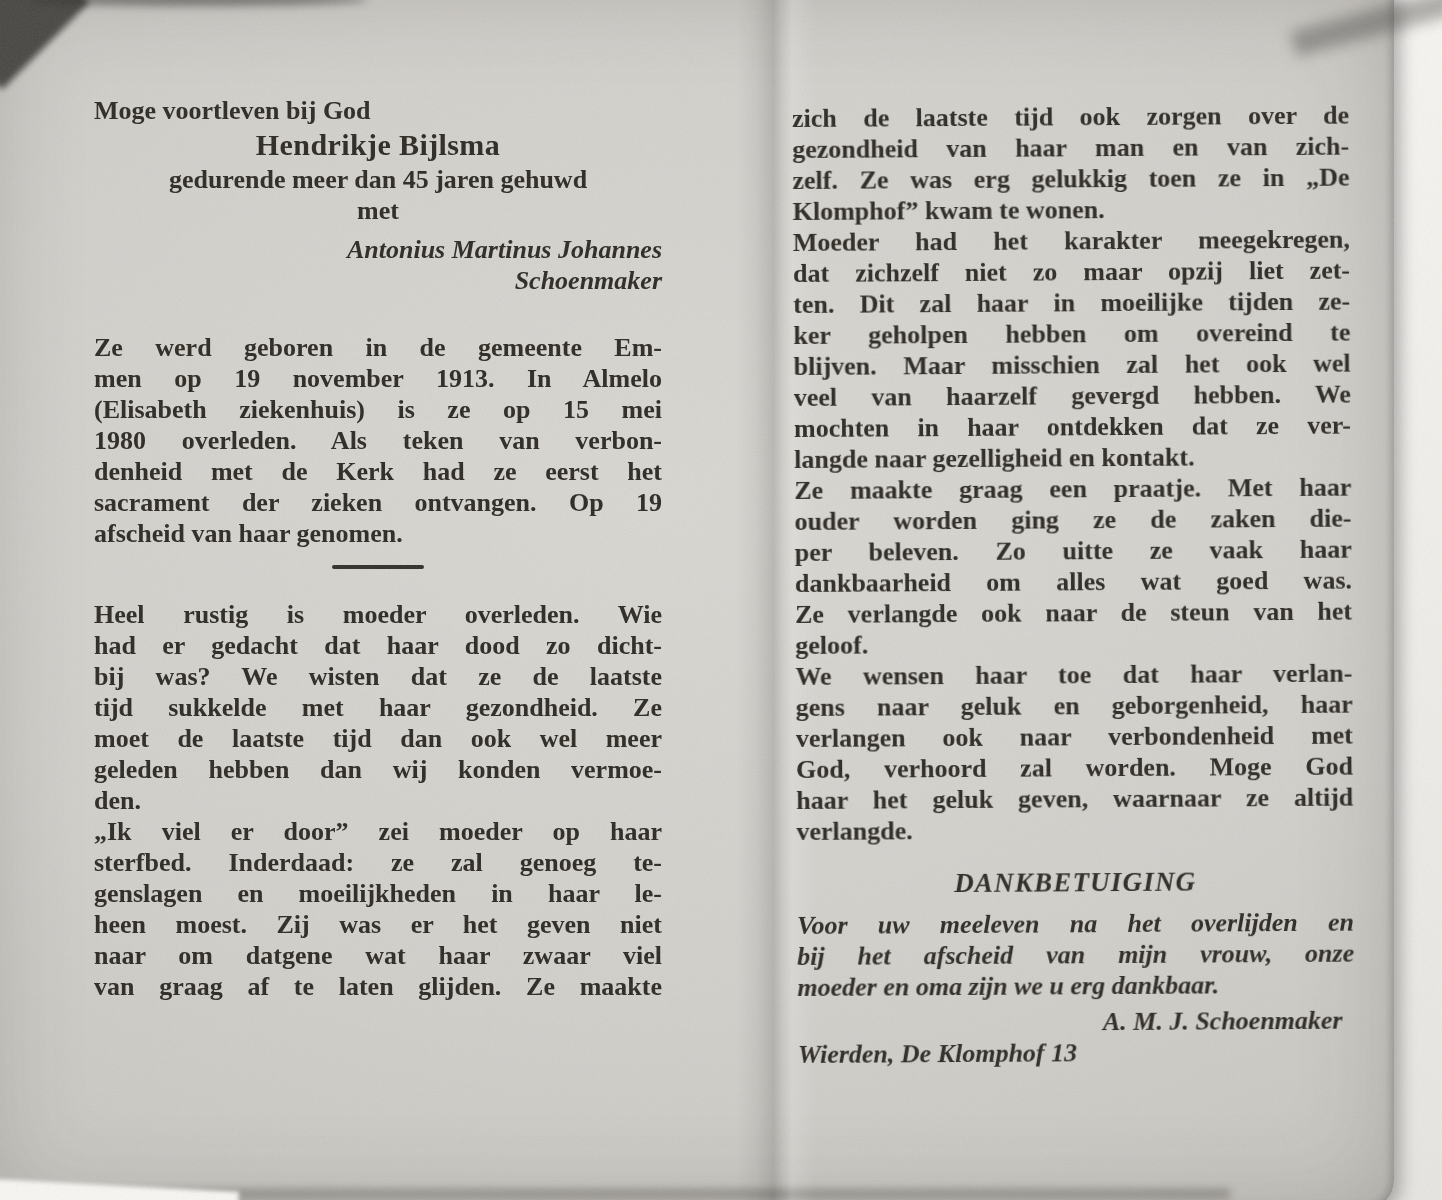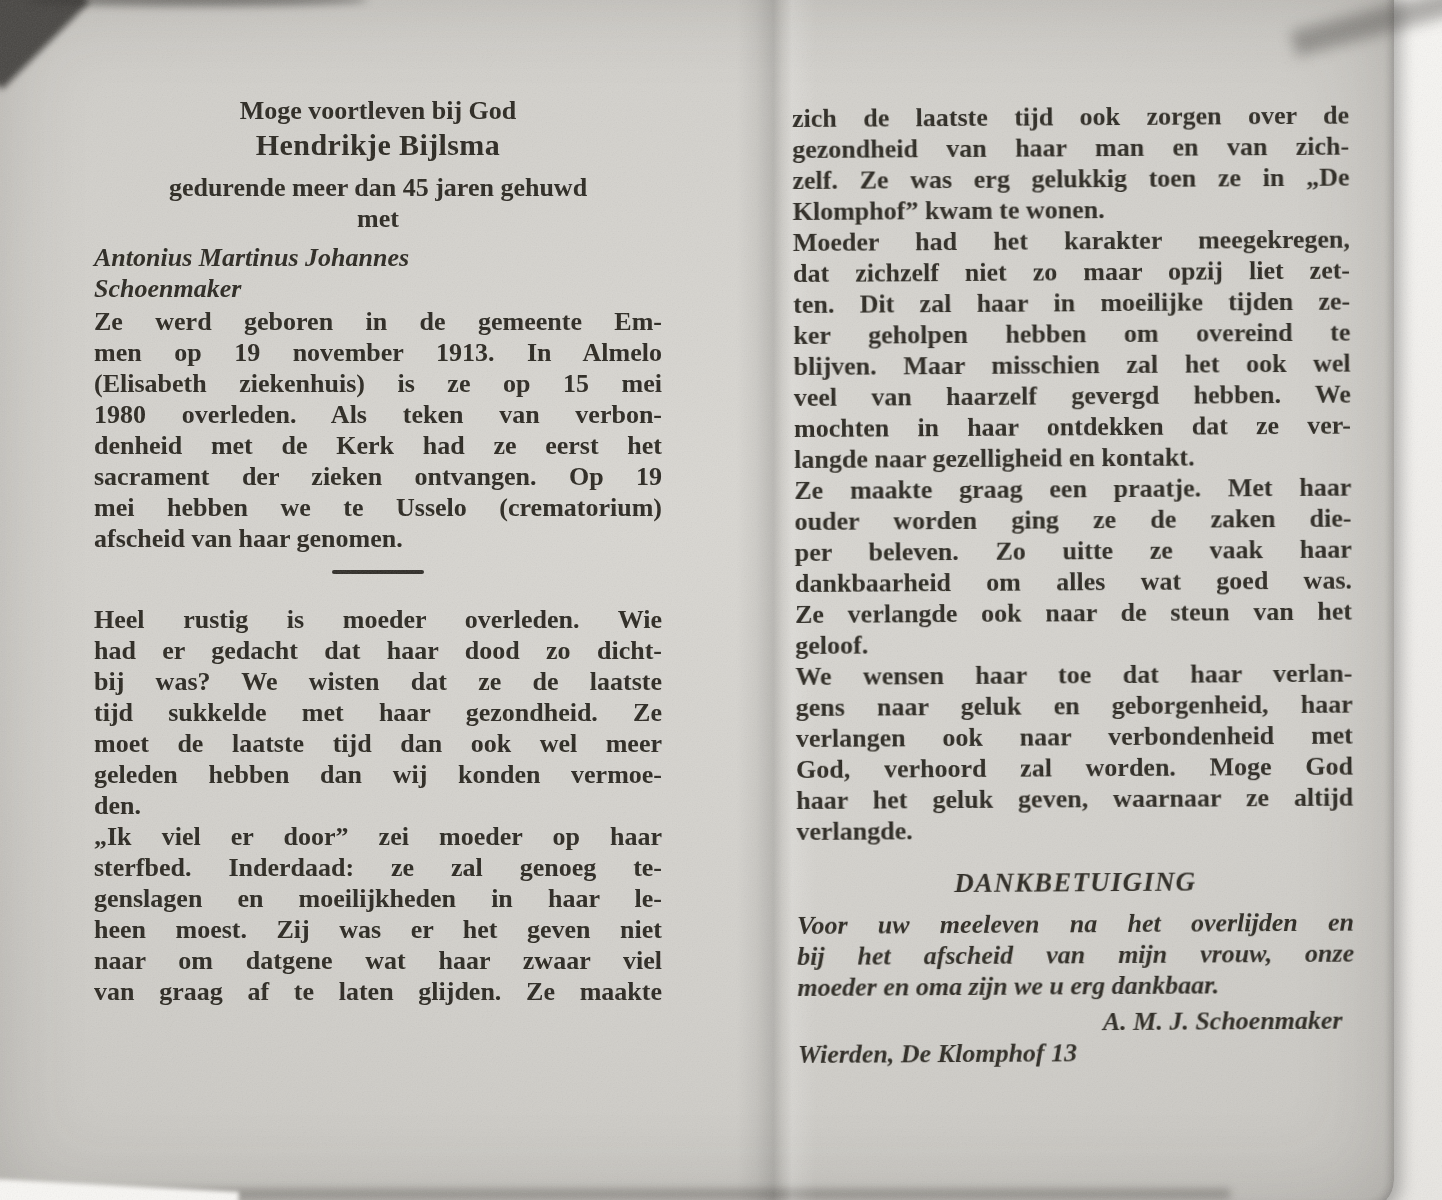--- a/index.html
+++ b/index.html
@@ -85,30 +85,30 @@
     color: #2a2720;
     font-weight: 700;
     font-size: 26px;
     line-height: 31px;
     filter: blur(0.25px);
   }
   .col-left  { left: 94px;  top: 95px;  width: 568px; }
   .col-right { left: 792px; top: 103px; width: 557px;
                transform: rotate(-0.35deg); transform-origin: 0 0; }
 
-  .intro { text-align: center; }
+  .intro { text-align: left; }
   .name  { text-align: center; font-size: 30px; line-height: 37px;
            letter-spacing: 0.4px; }
   .marr  { text-align: center; }
-  .marr-first { margin-top: 9px; }
-  .spouse { text-align: left; font-style: italic; }
+  .marr-first { margin-top: 1px; }
+  .spouse { text-align: right; font-style: italic; }
   .spouse-first { margin-top: 8px; }
 
   .para { margin: 0; }
-  .p-gap { margin-top: 2px; }
+  .p-gap { margin-top: 36px; }
   .just > .gen-line {
     text-align: justify;
     text-align-last: justify;
   }
   .ln { text-align: left; }
   .ln-center { text-align: left; }
 
   .divider {
     width: 92px; height: 4px;
     background: #2f2c27;
@@ -157,21 +157,20 @@
     <div class="spouse spouse-first">Antonius Martinus Johannes</div>
     <div class="spouse">Schoenmaker</div>
 
     <div class="para just p-gap">
         <div class="gen-line">Ze werd geboren in de gemeente Em-</div>
         <div class="gen-line">men op 19 november 1913. In Almelo</div>
         <div class="gen-line">(Elisabeth ziekenhuis) is ze op 15 mei</div>
         <div class="gen-line">1980 overleden. Als teken van verbon-</div>
         <div class="gen-line">denheid met de Kerk had ze eerst het</div>
         <div class="gen-line">sacrament der zieken ontvangen. Op 19</div>
-        <div class="gen-line">mei hebben we te Usselo (crematorium)</div>
       </div>
     <div class="ln ln-center">afscheid van haar genomen.</div>
 
     <div class="divider"></div>
 
     <div class="para just">
         <div class="gen-line">Heel rustig is moeder overleden. Wie</div>
         <div class="gen-line">had er gedacht dat haar dood zo dicht-</div>
         <div class="gen-line">bij was? We wisten dat ze de laatste</div>
         <div class="gen-line">tijd sukkelde met haar gezondheid. Ze</div>

